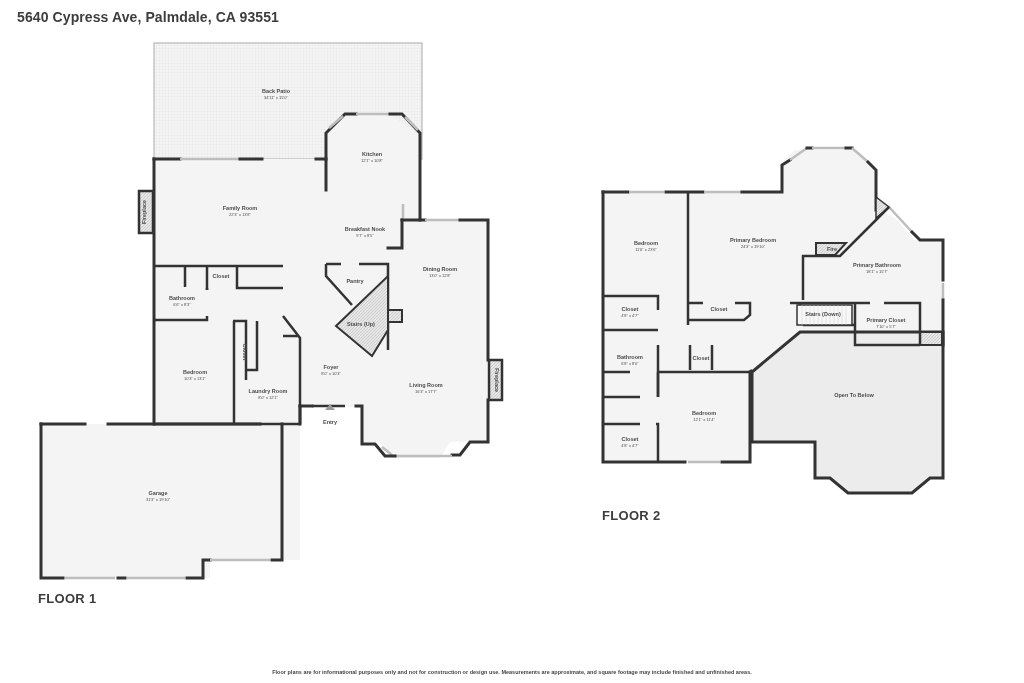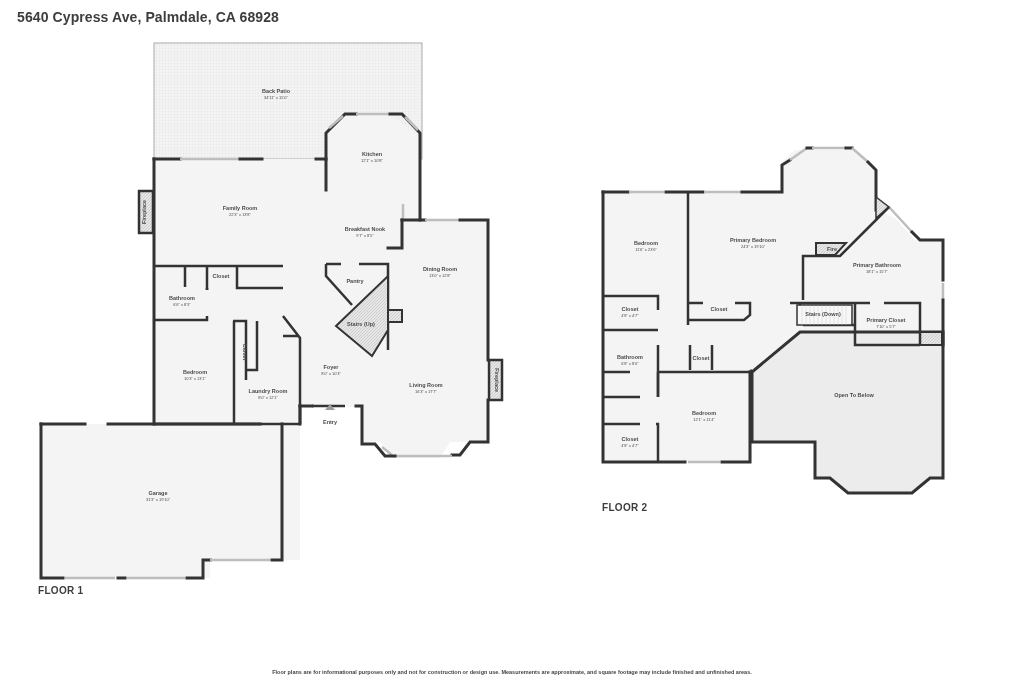--- a/index.html
+++ b/index.html
@@ -1,31 +1,31 @@
 <!DOCTYPE html>
 <html><head>
 <meta charset="utf-8">
 <style>
   html, body { margin:0; padding:0; }
   body { width:1024px; height:683px; background:#ffffff; position:relative; overflow:hidden; font-family:"Liberation Sans", sans-serif; color:#3a3a3a; }
   .title { position:absolute; left:17px; top:9px; font-size:14px; font-weight:bold; color:#3d3d3d; letter-spacing:0.1px; }
-  .floor-label { position:absolute; font-size:10px; font-weight:bold; color:#3d3d3d; letter-spacing:0.3px; }
+  .floor-label { position:absolute; font-size:13px; font-weight:bold; color:#3d3d3d; letter-spacing:0.3px;margin-top:6px; }
   .disclaimer { position:absolute; left:0; width:1024px; top:669px; text-align:center; font-size:5.5px; font-weight:bold; color:#444; }
   svg { position:absolute; left:0; top:0; }
   .rname { font-family:"Liberation Sans", sans-serif; font-size:5.5px; font-weight:bold; fill:#4a4a4a; text-anchor:middle; }
   .rdim { font-family:"Liberation Sans", sans-serif; font-size:4px; fill:#4a4a4a; text-anchor:middle; }
   .wall { stroke:#333; stroke-width:3; fill:none; stroke-linecap:square; }
   .thin { stroke:#333; stroke-width:2.5; fill:none; }
   .win { stroke:#bdbdbd; stroke-width:2.5; fill:none; }
   .room { fill:#f4f4f4; }
 </style>
 </head>
 <body>
 
-<div class="title">5640 Cypress Ave, Palmdale, CA 68928</div>
+<div class="title">5640 Cypress Ave, Palmdale, CA 93551</div>
 
 <svg width="1024" height="683" viewBox="0 0 1024 683">
   <defs>
     <pattern id="grid" width="3" height="3" patternUnits="userSpaceOnUse">
       <rect width="3" height="3" fill="#f4f4f4"></rect>
       <path d="M3 0 L0 0 0 3" fill="none" stroke="#e0e0e0" stroke-width="0.5"></path>
     </pattern>
     <pattern id="hatch" width="3" height="3" patternUnits="userSpaceOnUse">
       <rect width="3" height="3" fill="#e6e6e6"></rect>
       <path d="M0 3 L3 0" stroke="#bdbdbd" stroke-width="0.6"></path>

